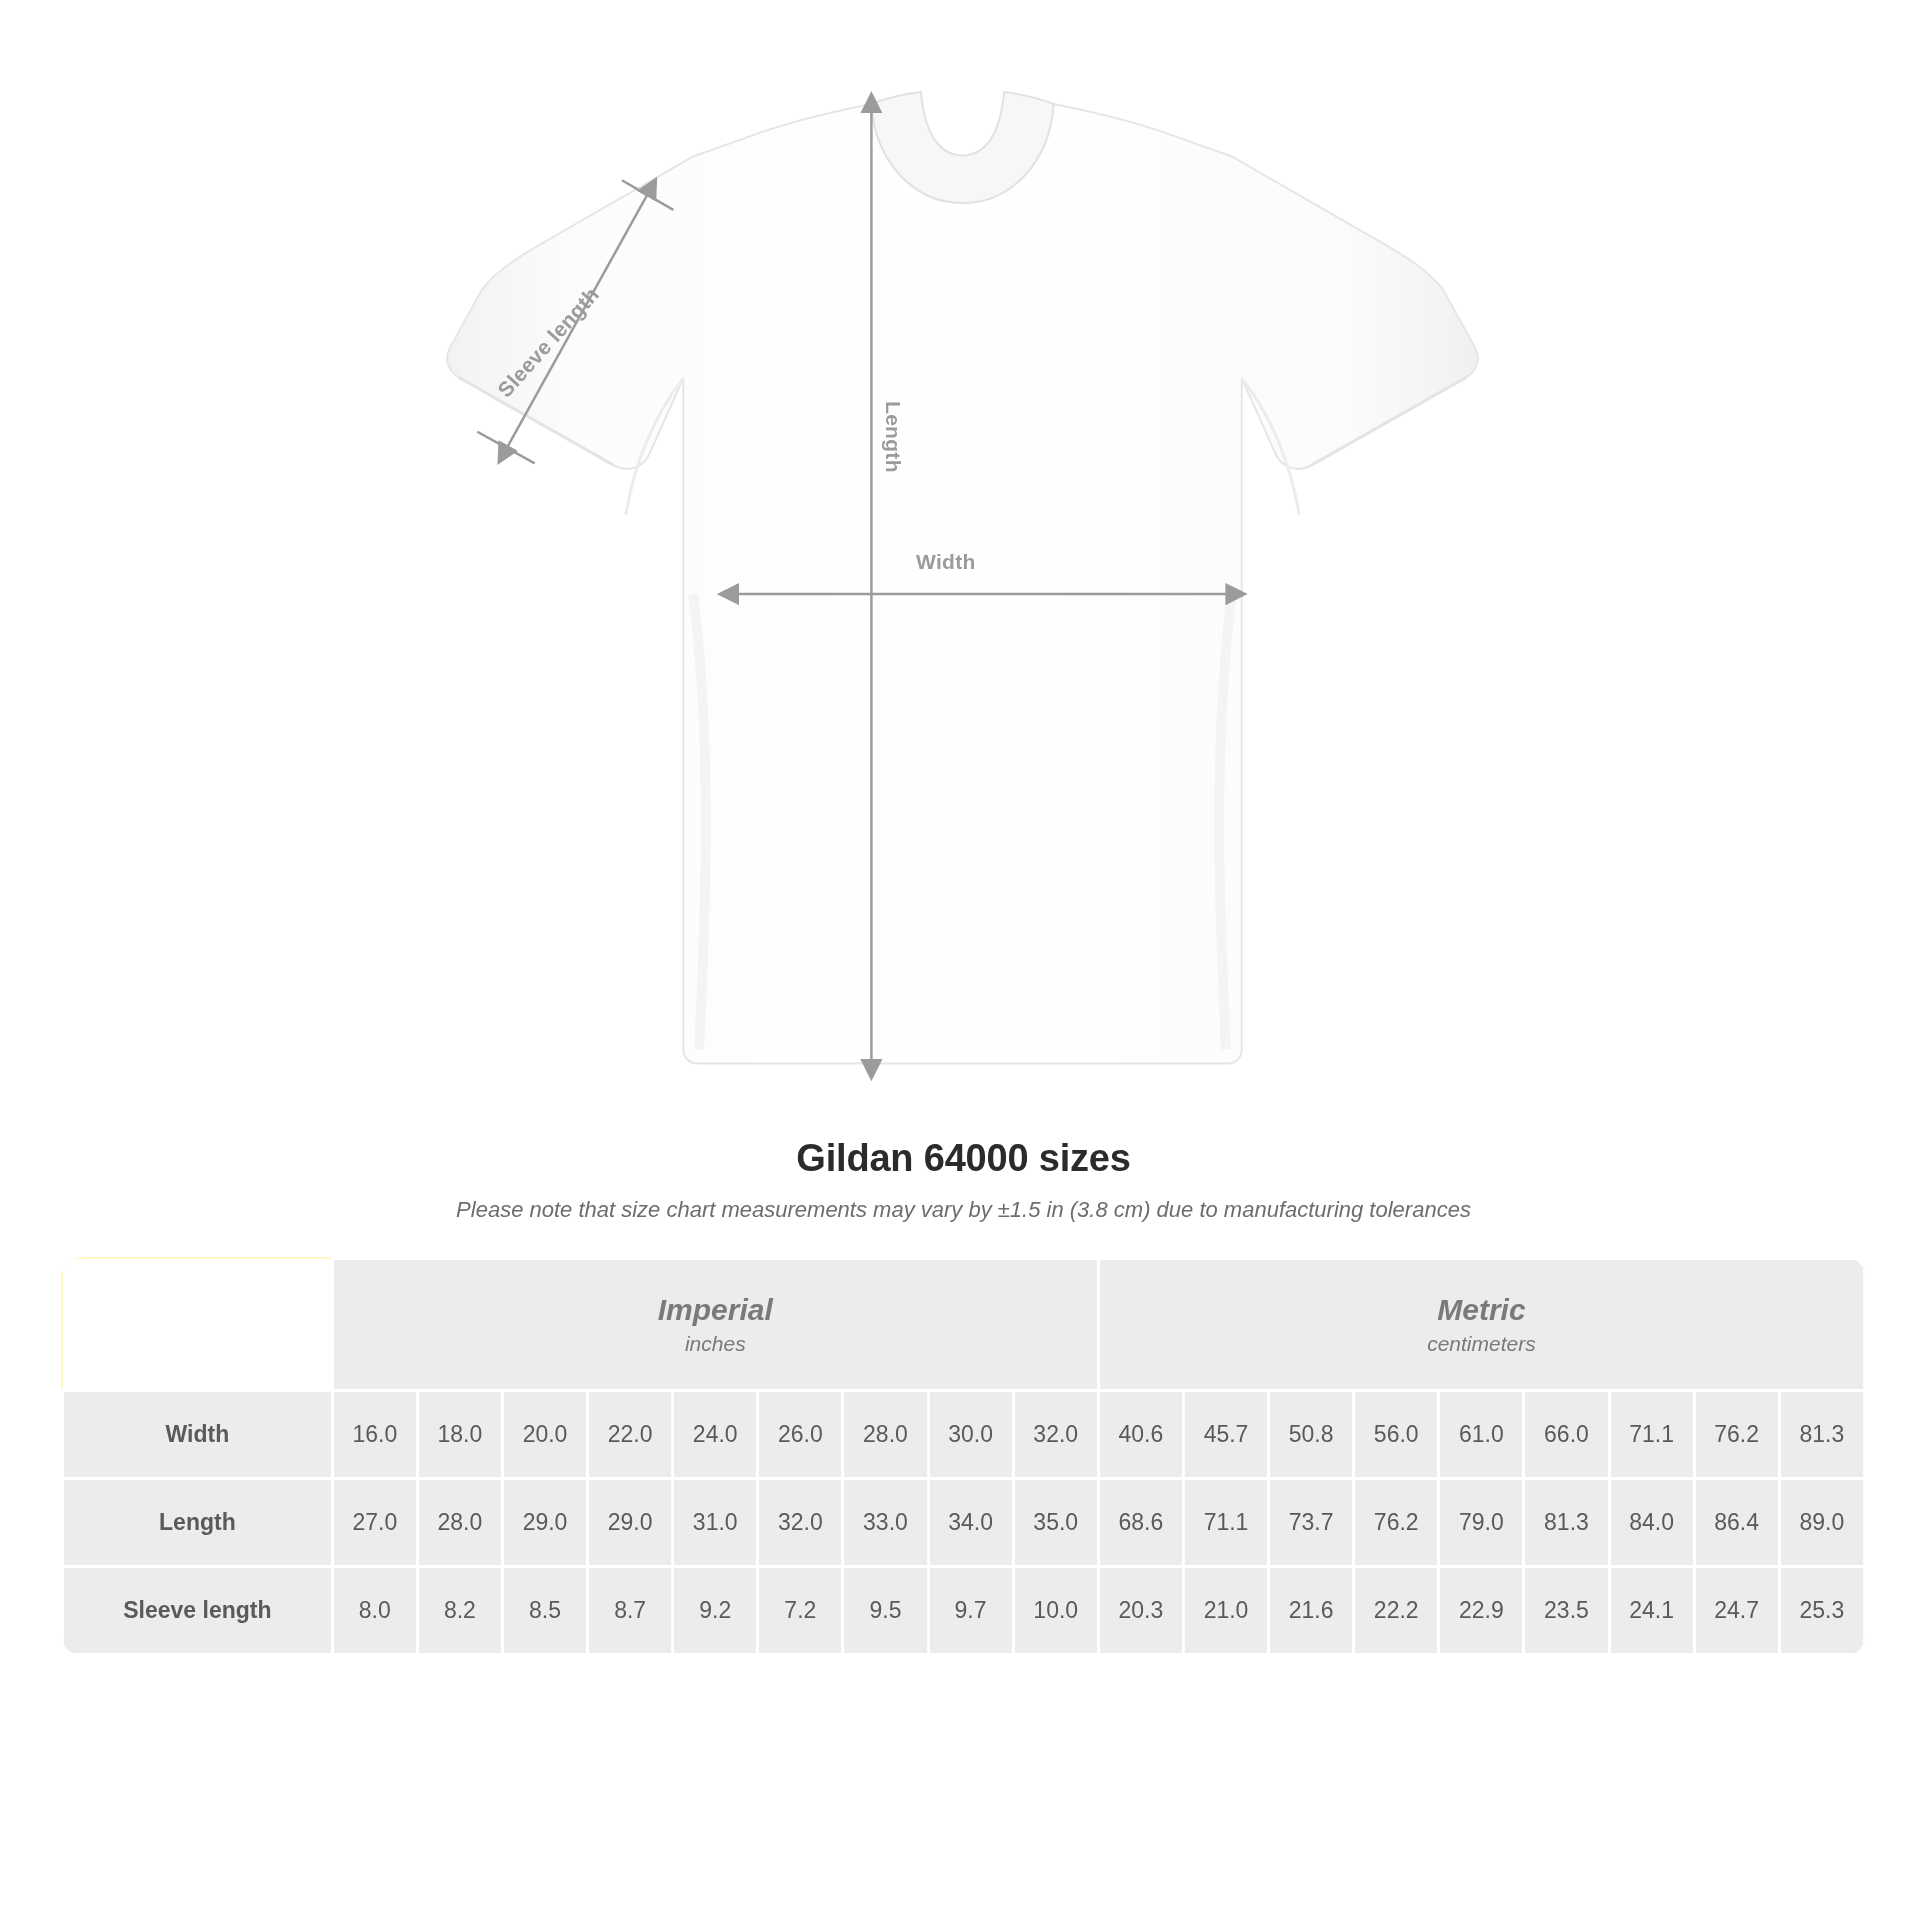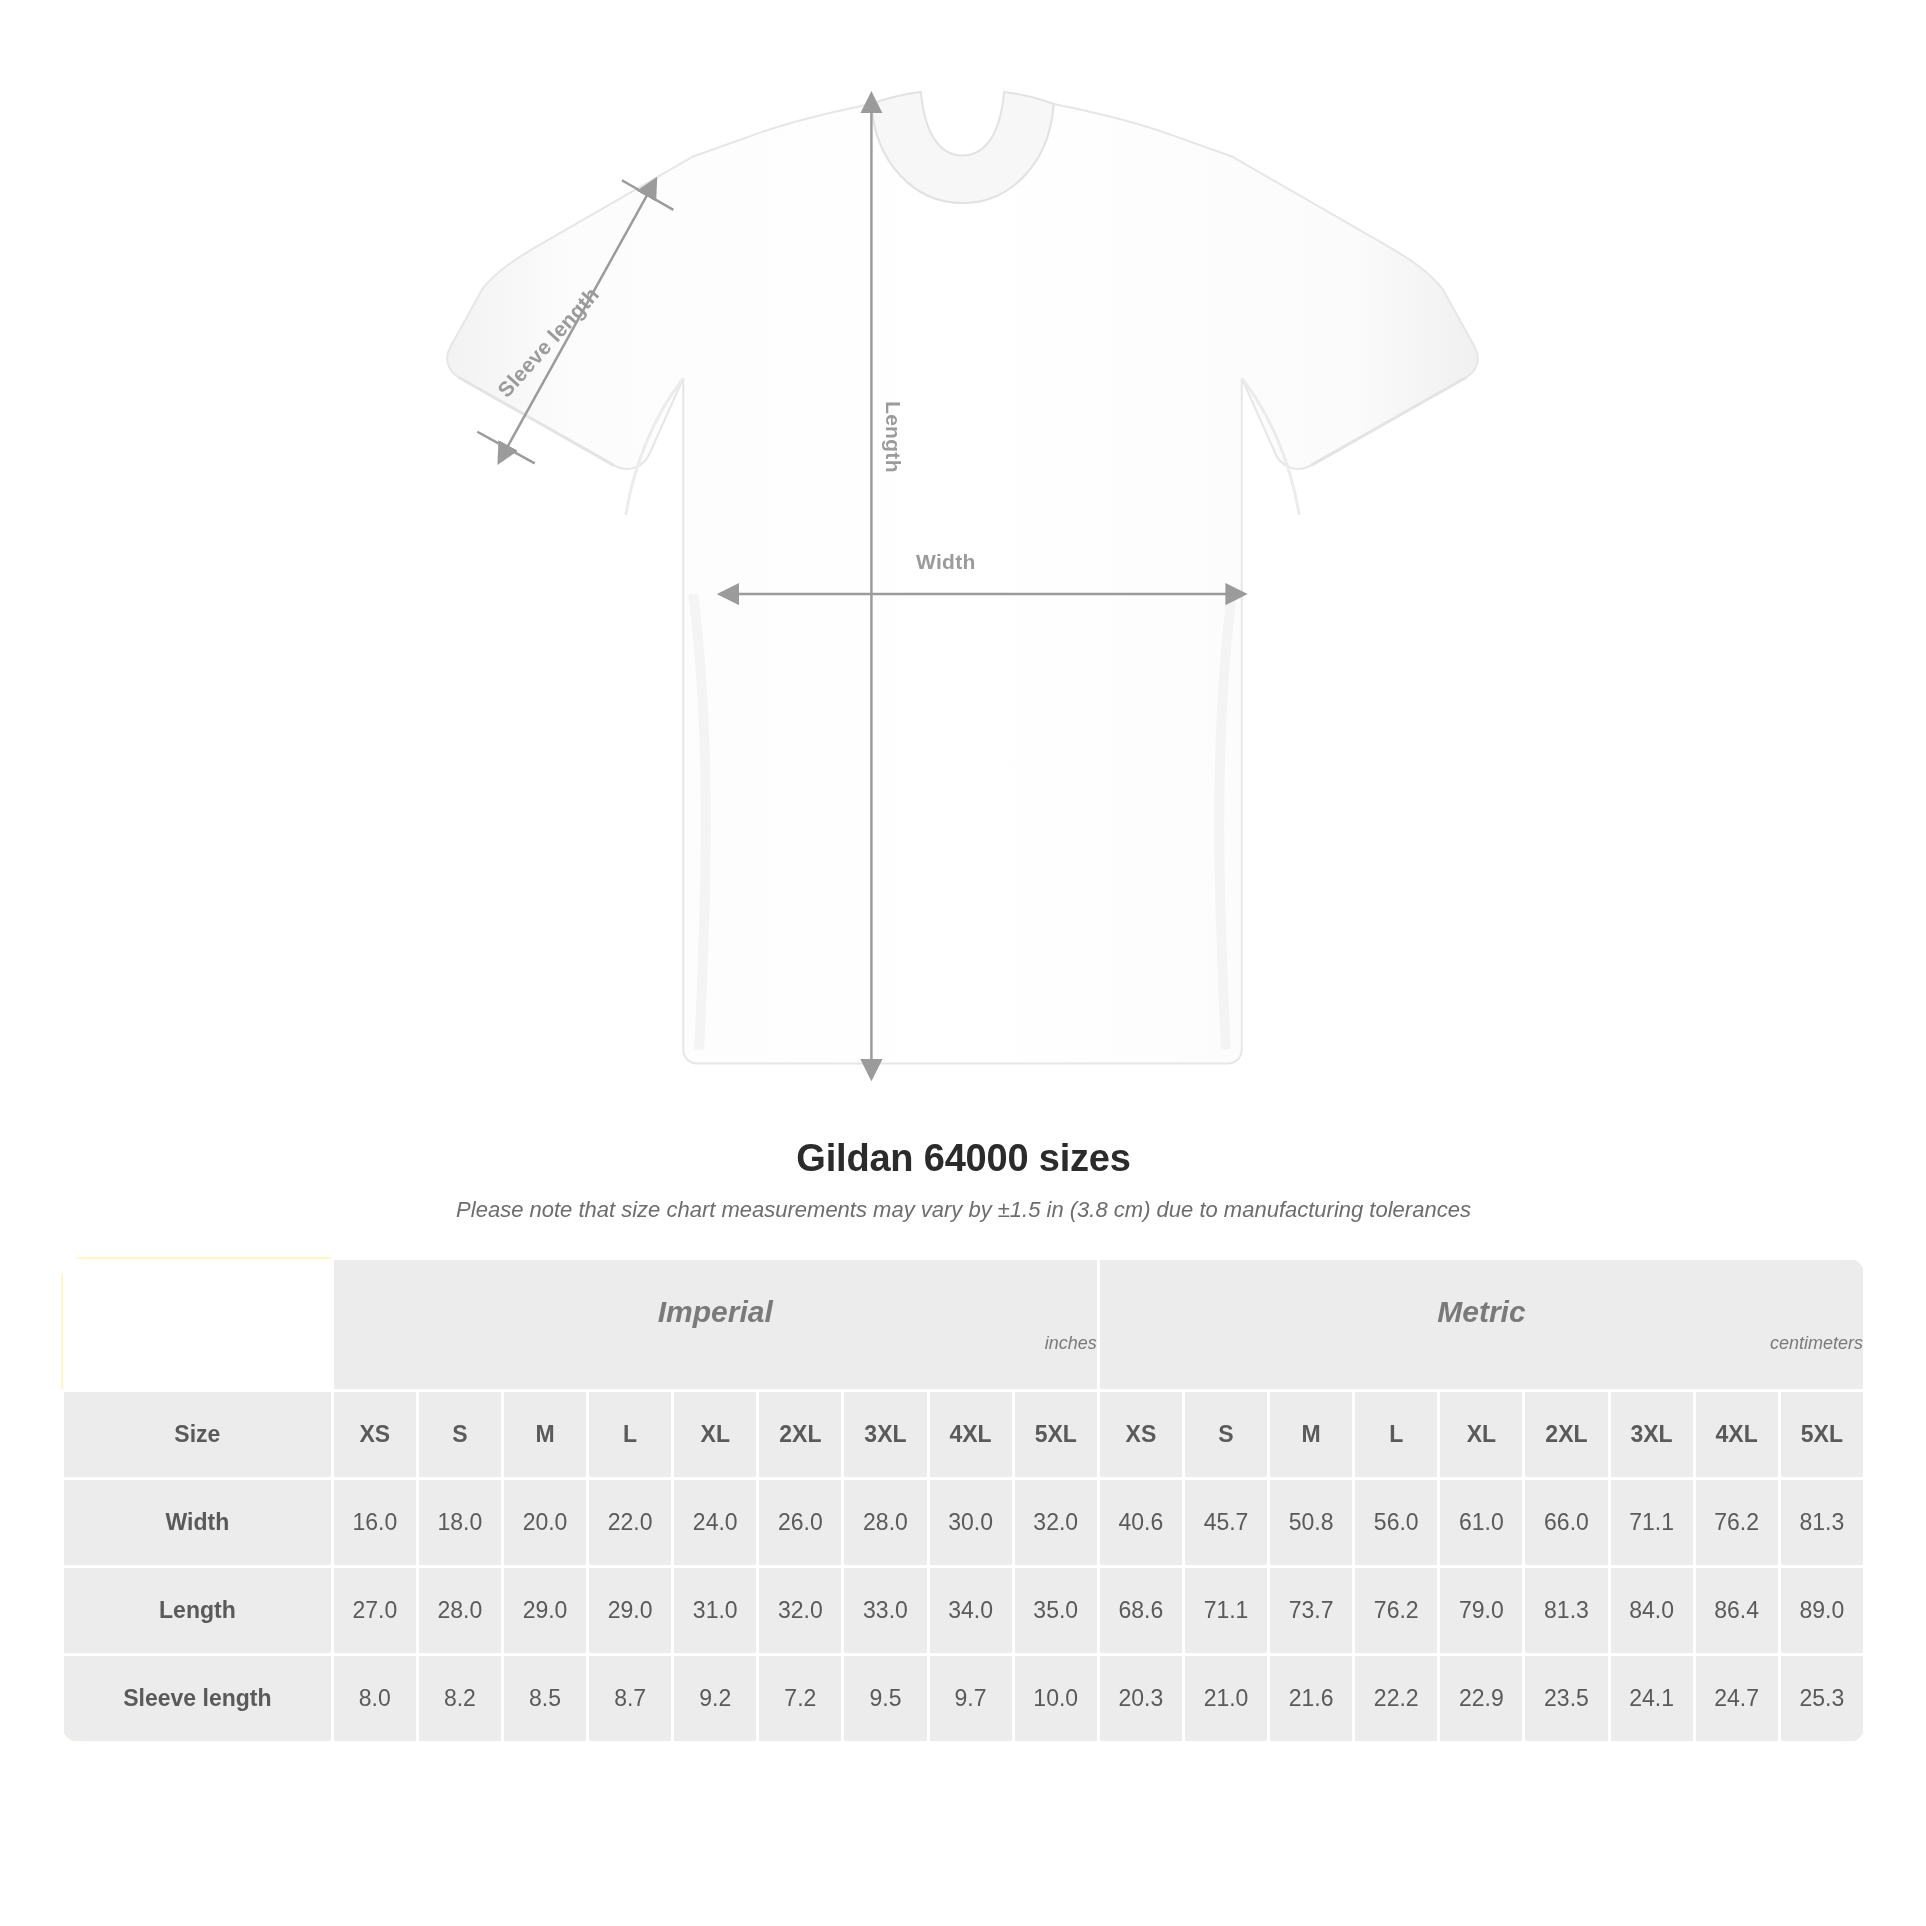--- a/index.html
+++ b/index.html
@@ -94,25 +94,24 @@
     vertical-align: middle;
   }
   .unit-system {
     font-size: 30px;
     font-style: italic;
     font-weight: bold;
     color: #7a7a7a;
     line-height: 1.25;
   }
   .unit-sub {
-    font-size: 18px;
+    font-size: 21px;
     font-style: italic;
     color: #7a7a7a;
     line-height: 1.4;
-    text-align: right;
   }
   .corner-cell {
     background: #ffffff !important;
     border-left: none !important;
     border-top: none !important;
   }
   .row-head {
     font-weight: bold;
     font-size: 24px;
     color: #545454;
@@ -259,41 +258,20 @@
           <td class="unit-head" colspan="9">
             <div class="unit-system">Imperial</div>
             <div class="unit-sub">inches</div>
           </td>
           <td class="unit-head" colspan="9">
             <div class="unit-system">Metric</div>
             <div class="unit-sub">centimeters</div>
           </td>
         </tr>
 
-        <tr>
-          <td class="row-head">Size</td>
-          <td class="col-head">XS</td>
-          <td class="col-head">S</td>
-          <td class="col-head">M</td>
-          <td class="col-head">L</td>
-          <td class="col-head">XL</td>
-          <td class="col-head">2XL</td>
-          <td class="col-head">3XL</td>
-          <td class="col-head">4XL</td>
-          <td class="col-head">5XL</td>
-          <td class="col-head">XS</td>
-          <td class="col-head">S</td>
-          <td class="col-head">M</td>
-          <td class="col-head">L</td>
-          <td class="col-head">XL</td>
-          <td class="col-head">2XL</td>
-          <td class="col-head">3XL</td>
-          <td class="col-head">4XL</td>
-          <td class="col-head">5XL</td>
-        </tr>
 
         <tr>
           <td class="row-head">Width</td>
           <td>16.0</td>
           <td>18.0</td>
           <td>20.0</td>
           <td>22.0</td>
           <td>24.0</td>
           <td>26.0</td>
           <td>28.0</td>

